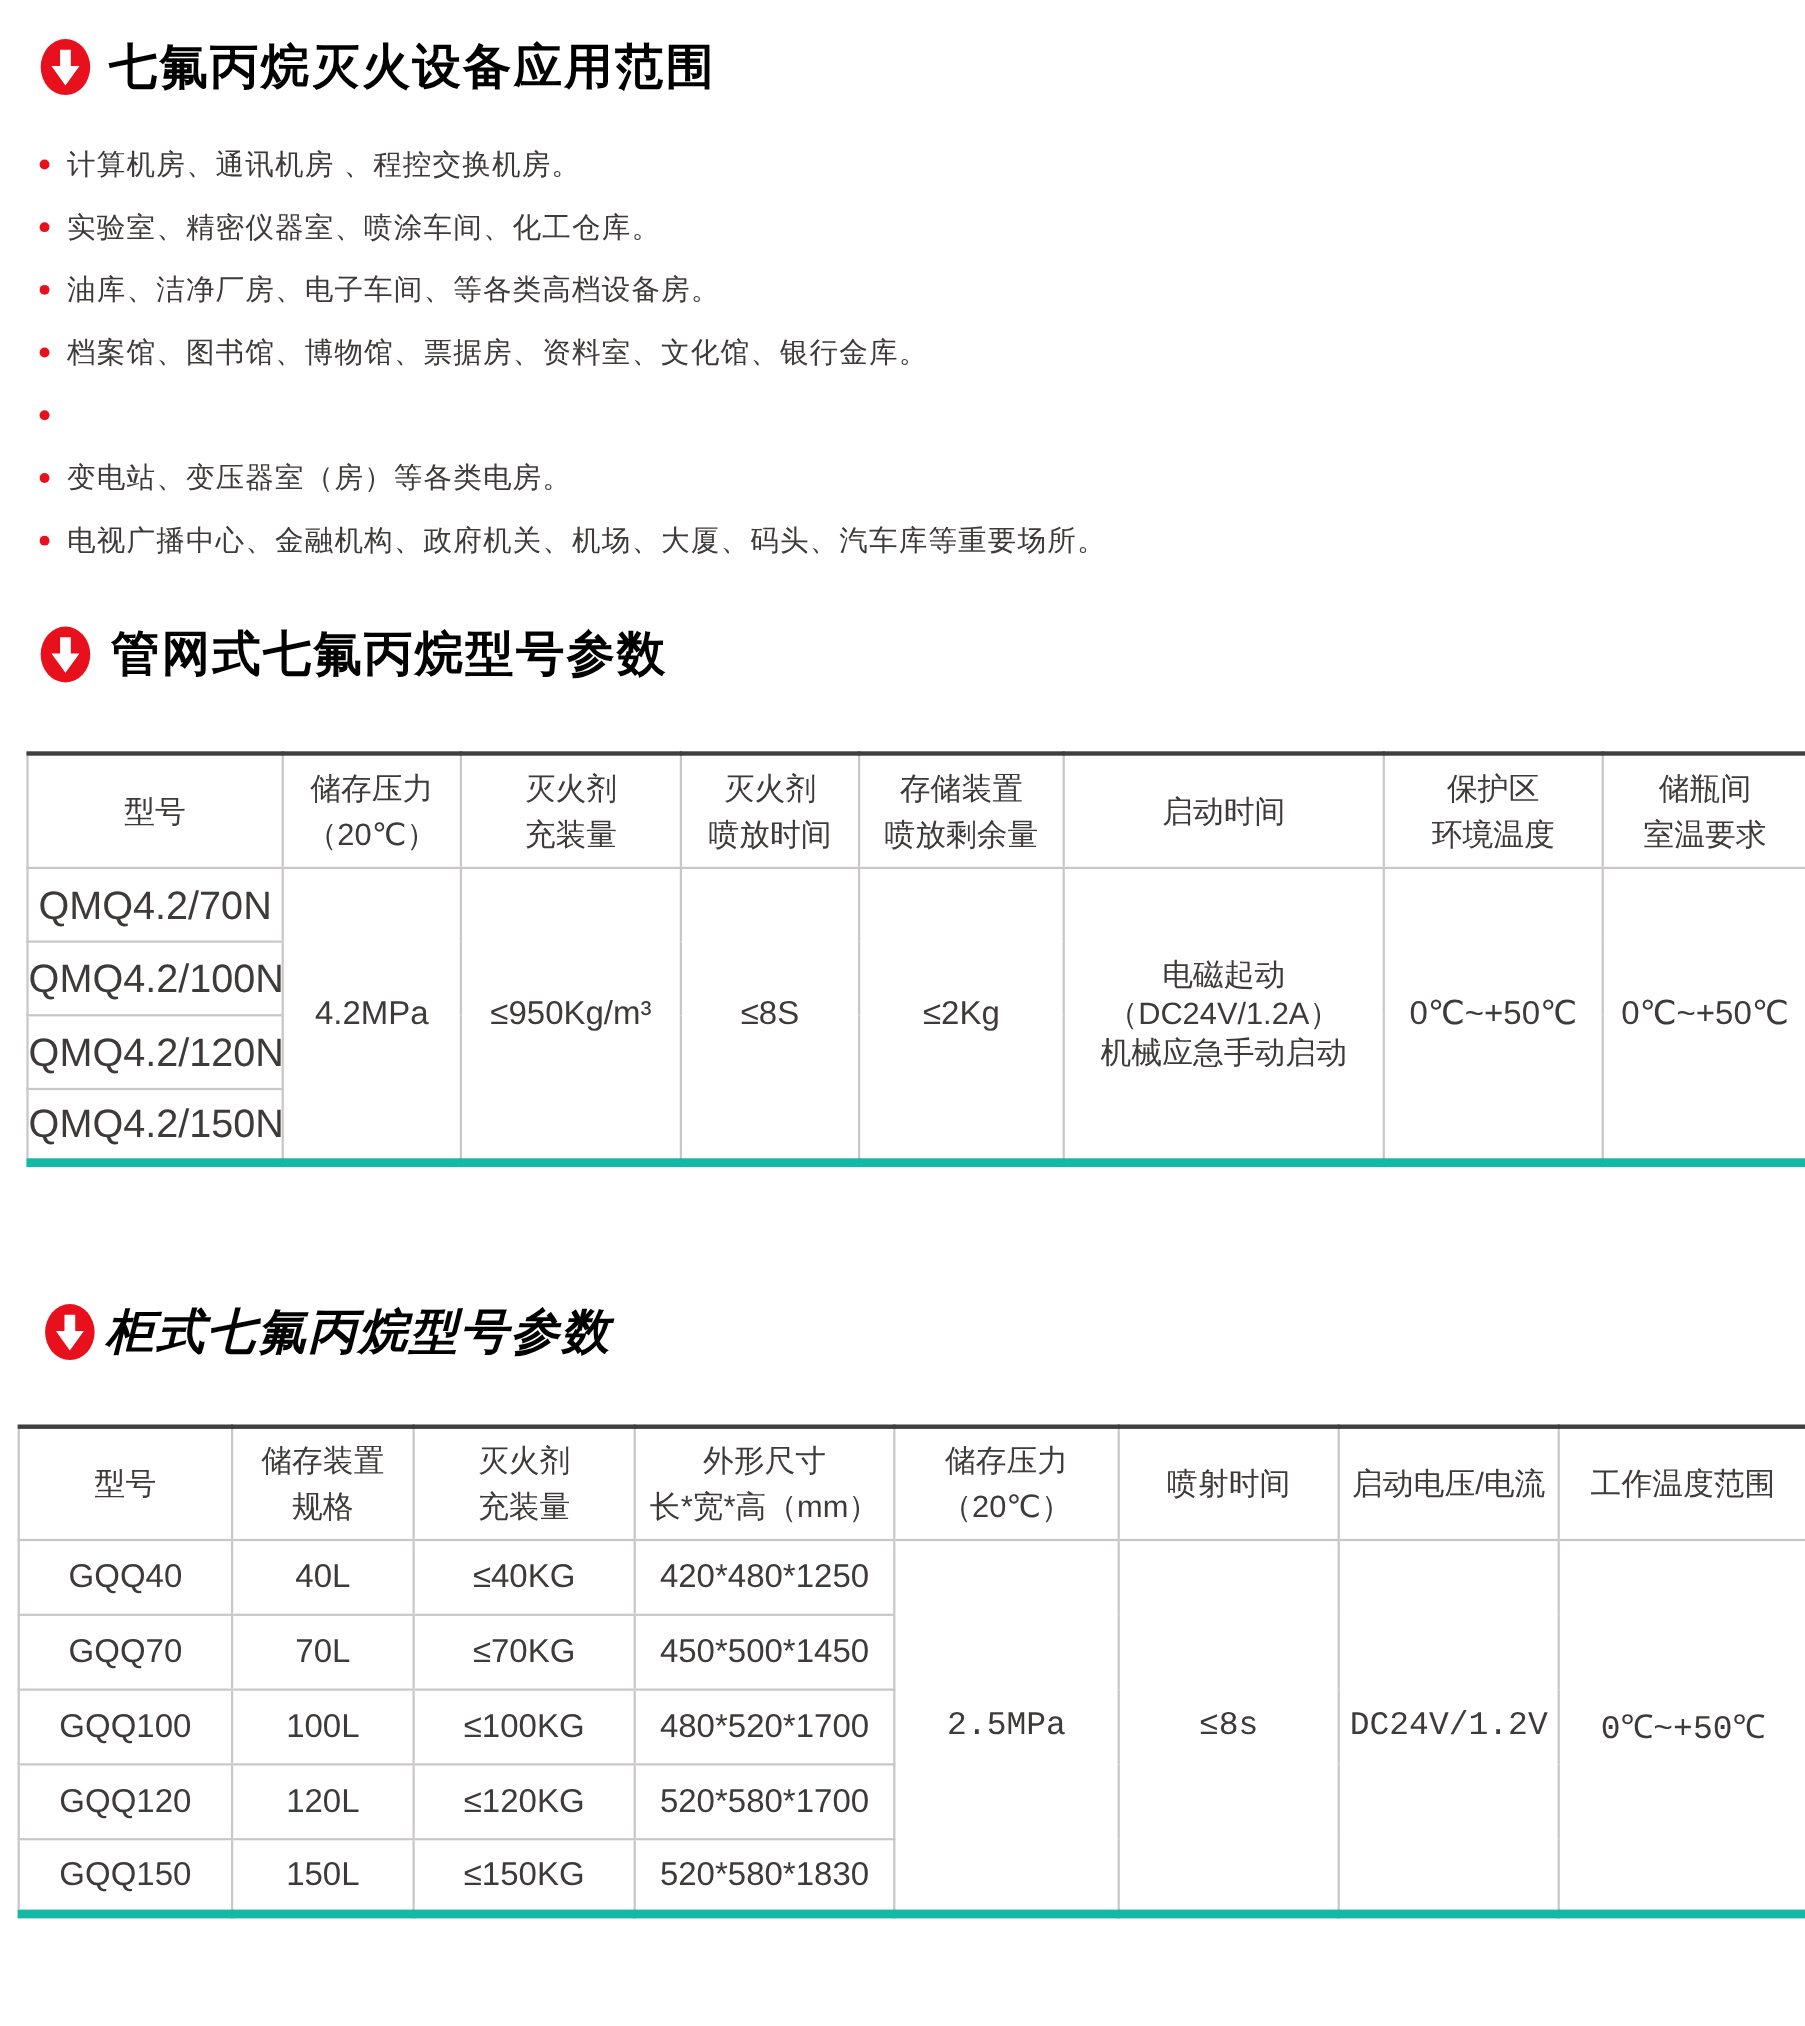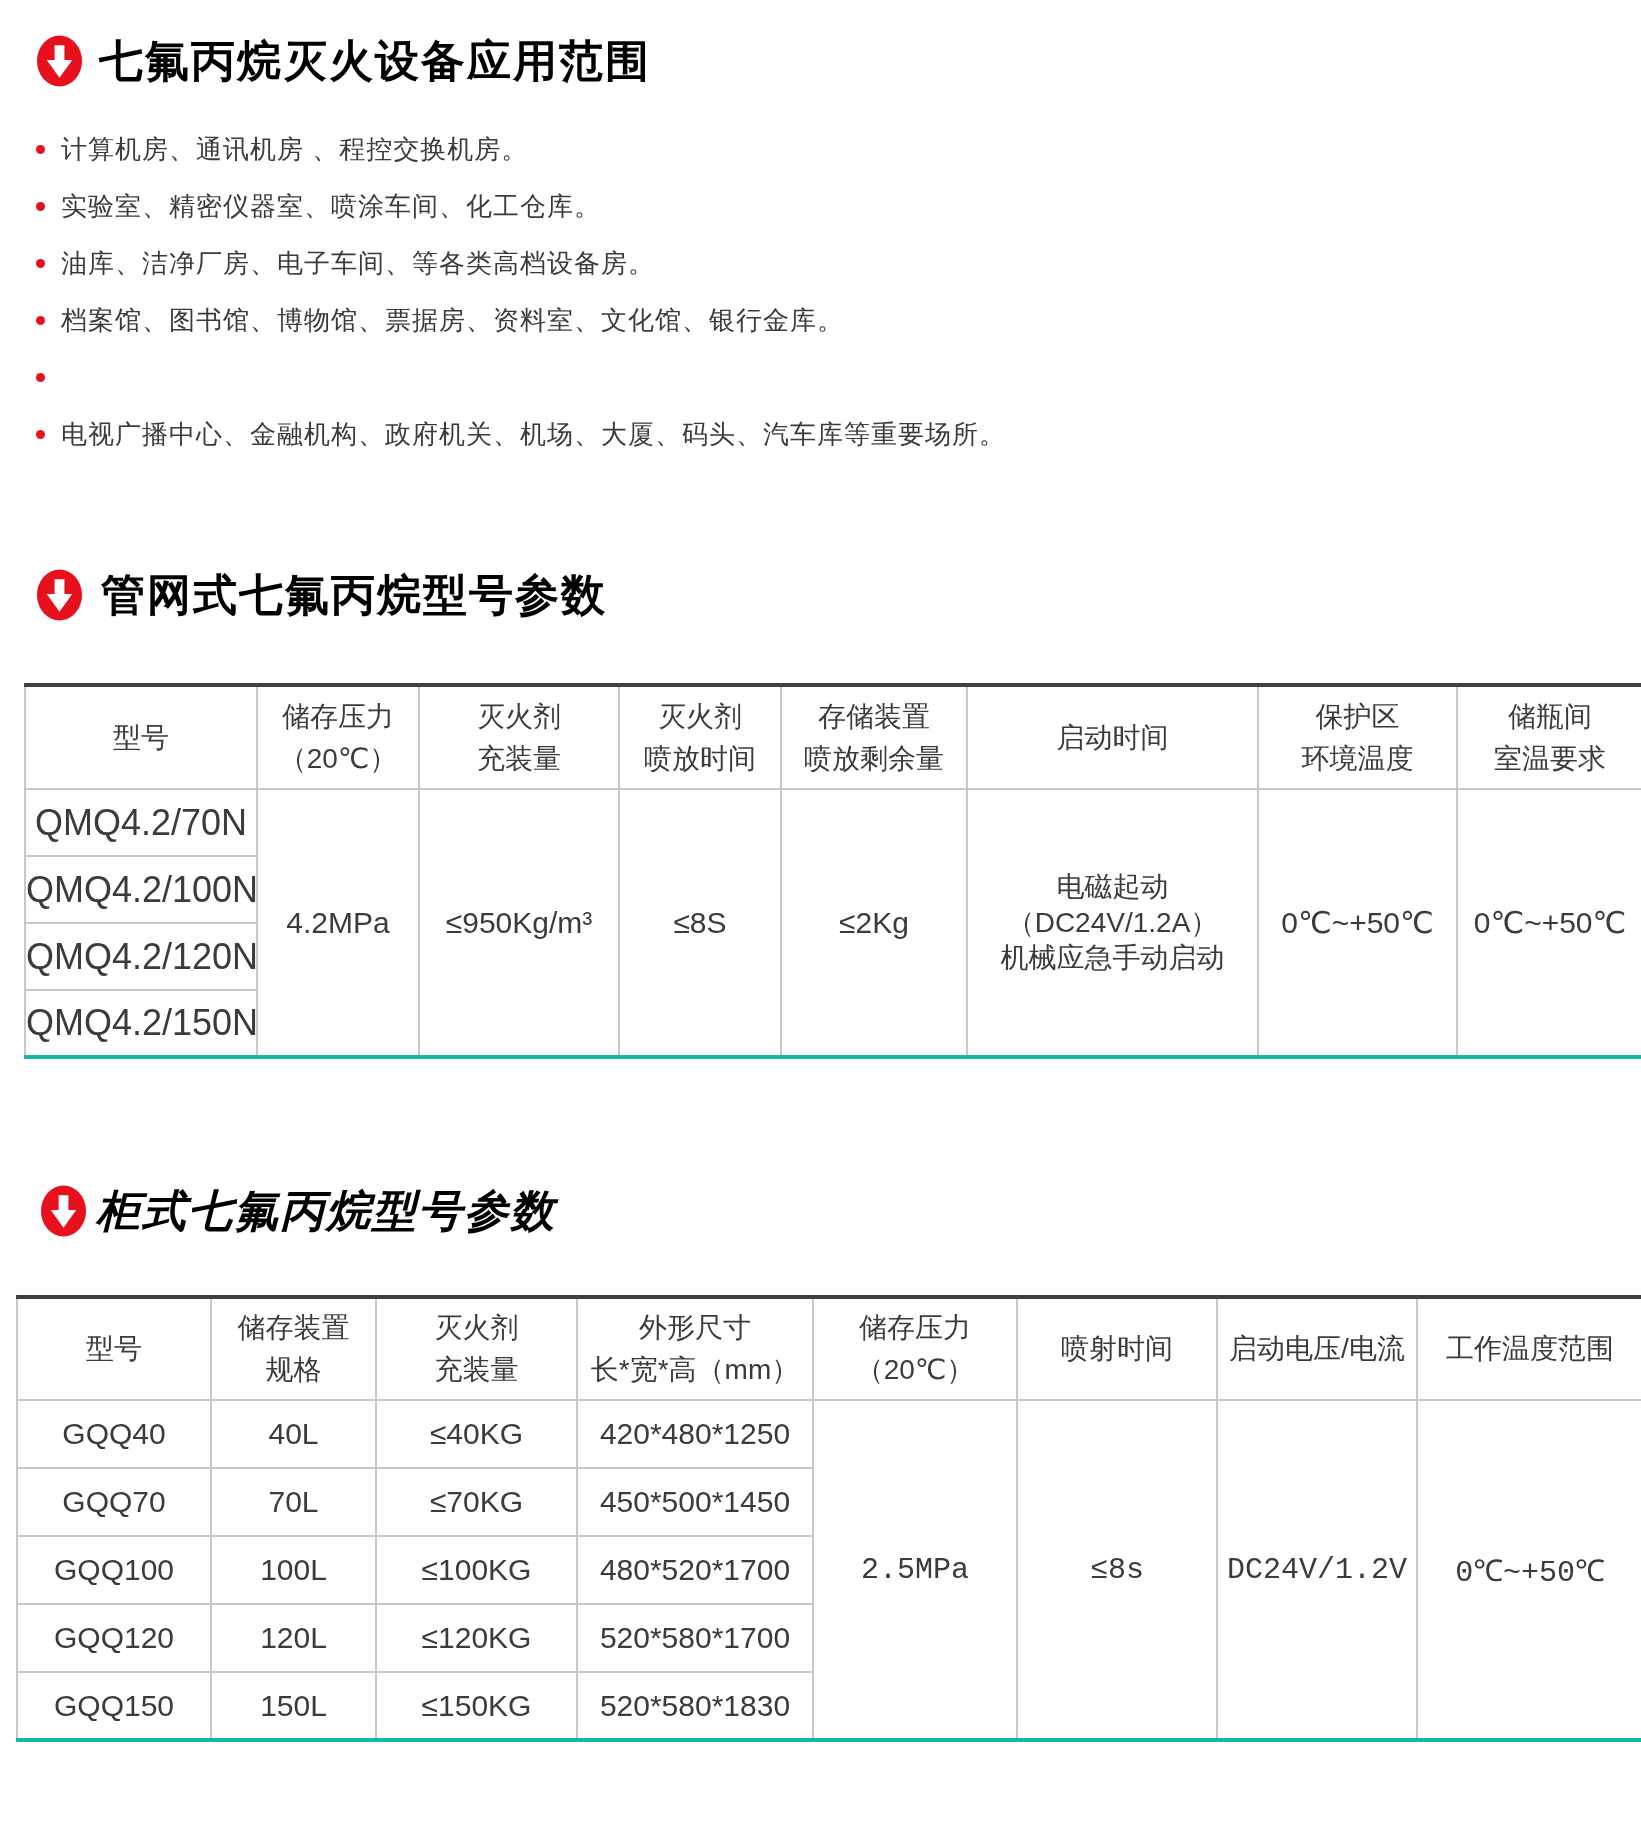--- a/index.html
+++ b/index.html
@@ -27,21 +27,21 @@
   .bullet-item { height:57px; display:flex; align-items:center; }
   .dot {
     width:9px; height:9px; border-radius:50%; background:#e8101c;
     margin-right:16px; flex:0 0 auto;
   }
   .bullet-text { font-size:26px; letter-spacing:1px; white-space:nowrap; }
 
   
   table {
     position:absolute; border-collapse:collapse; table-layout:fixed;
-    border-top:4px solid #3f3f3f; border-bottom:4px solid #14b8a6;
+    border-top:4px solid #3f3f3f; border-bottom:8px solid #14b8a6;
   }
   th, td {
     border-left:2px solid #c9c6c5;
     text-align:center; vertical-align:middle;
     font-weight:normal; white-space:pre-line; overflow:hidden;
   }
   th { font-size:28px; line-height:1.5; border-bottom:2px solid #c9c6c5; }
   td { font-size:30px; }
   th:last-child, td.last-col { border-right:none; }
 
@@ -84,20 +84,24 @@
   <li class="bullet-item">
     <span class="dot"></span>
     <span class="bullet-text">油库、洁净厂房、电子车间、等各类高档设备房。</span>
   </li>
   <li class="bullet-item">
     <span class="dot"></span>
     <span class="bullet-text">档案馆、图书馆、博物馆、票据房、资料室、文化馆、银行金库。</span>
   </li>
   <li class="bullet-item">
     <span class="dot"></span>
+  </li>
+  <li class="bullet-item">
+    <span class="dot"></span>
+    <span class="bullet-text">变电站、变压器室（房）等各类电房。</span>
   </li>
   <li class="bullet-item">
     <span class="dot"></span>
     <span class="bullet-text">电视广播中心、金融机构、政府机关、机场、大厦、码头、汽车库等重要场所。</span>
   </li>
 </ul>
 
 <div class="heading" id="heading2">
   <svg class="heading-icon" width="47" height="54" viewBox="0 0 48 54">
     <ellipse cx="24" cy="27" rx="23" ry="26" fill="#e8101c"></ellipse>

